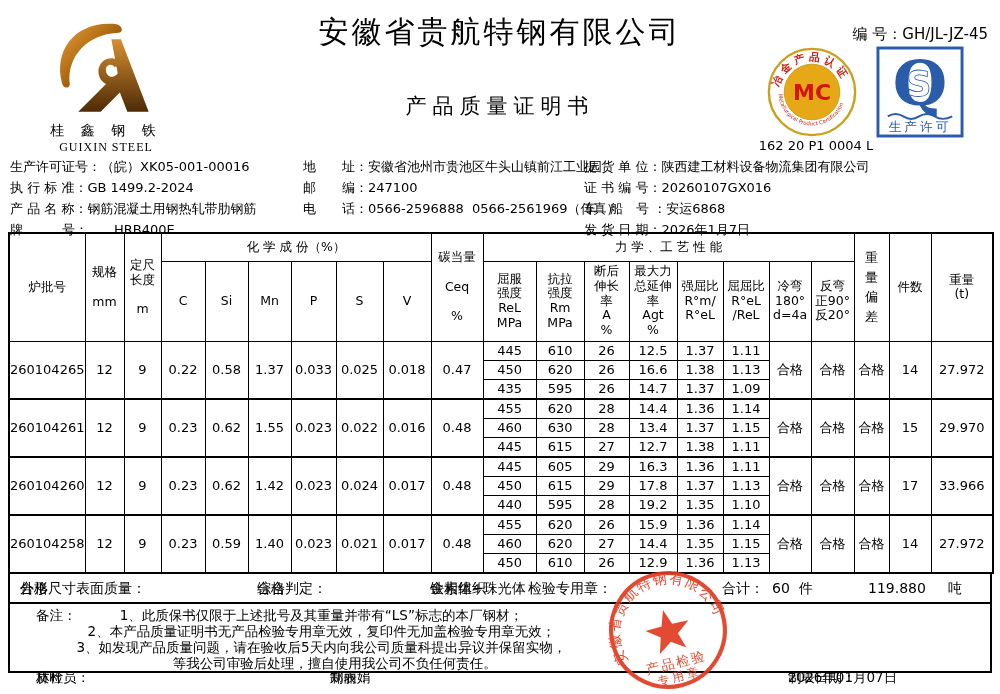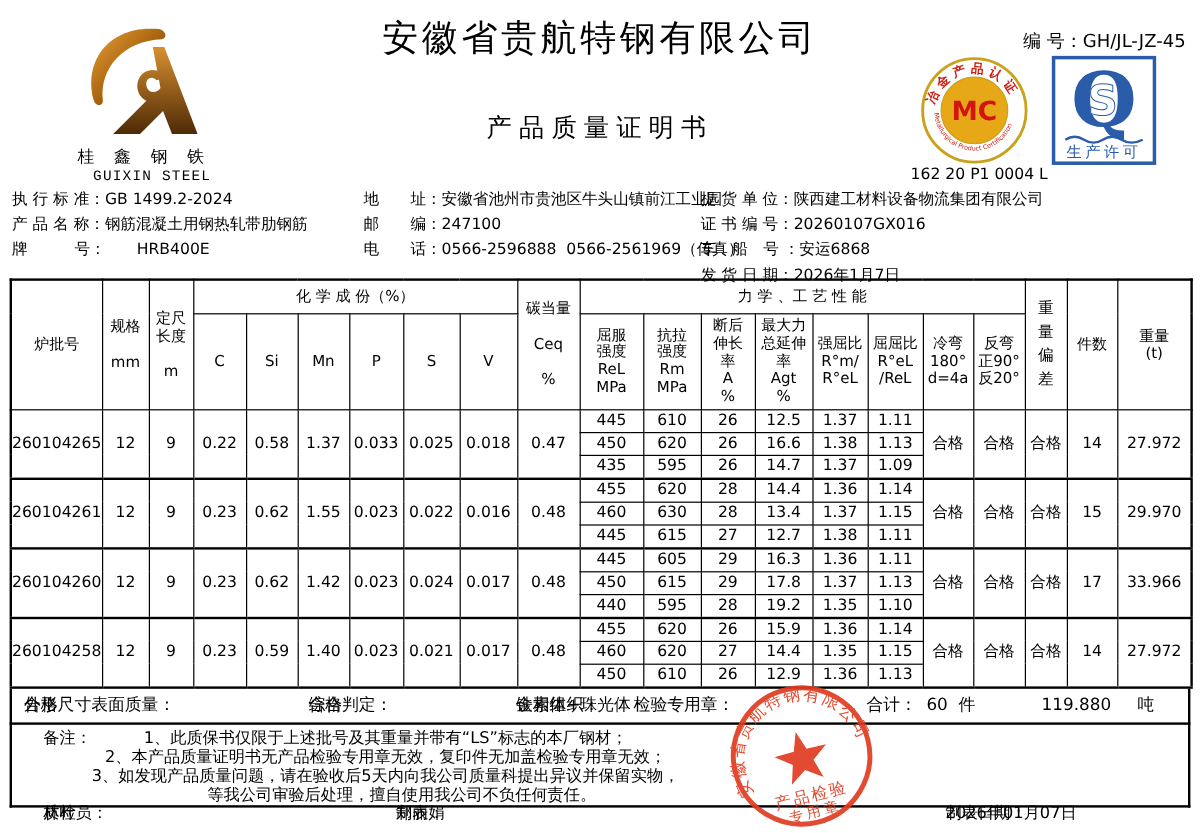--- a/index.html
+++ b/index.html
@@ -1,21 +1,21 @@
 <!DOCTYPE html>
 <html><head>
 <meta charset="utf-8">
 <style>
   html,body{margin:0;padding:0;background:#fff;}
   .page{position:relative;width:1000px;height:694px;background:#fff;color:#000;
         font-family:"DejaVu Sans",sans-serif;overflow:hidden;}
   
-  .logo-wrap{position:absolute;left:36px;top:20px;width:140px;text-align:right;}
+  .logo-wrap{position:absolute;left:36px;top:20px;width:140px;text-align:center;}
   .logo-cn{font-size:14px;letter-spacing:6px;margin-top:2px;white-space:pre;}
-  .logo-en{font-size:12px;font-family:Liberation Mono, monospace;letter-spacing:1px;}
+  .logo-en{font-size:12px;font-family:Liberation Serif, serif;letter-spacing:1px;}
   .company-title{position:absolute;left:0;top:12px;width:100%;text-align:center;
         font-family:"DejaVu Serif","Liberation Serif",serif;font-size:30px;letter-spacing:3px;}
   .doc-title{position:absolute;left:0;top:92px;width:100%;text-align:center;
         font-family:"DejaVu Serif","Liberation Serif",serif;font-size:21px;letter-spacing:6px;}
   .cert-no{position:absolute;top:25px;right:12px;font-size:15px;white-space:pre;}
   .mc-badge{position:absolute;left:766px;top:46px;}
   .mc-serial{position:absolute;left:748px;top:138px;width:136px;text-align:center;font-size:13px;white-space:pre;}
   .qs-badge{position:absolute;left:876px;top:46px;}
   
   .info-col{position:absolute;font-size:13px;line-height:21px;}
@@ -105,20 +105,21 @@
     <svg width="88" height="92" viewBox="0 0 90 94">
       <rect x="2" y="2" width="86" height="90" fill="#fff" stroke="#2a5caa" stroke-width="3"></rect>
       <text x="45" y="60" text-anchor="middle" font-size="64" font-weight="bold" font-family="DejaVu Serif,serif" fill="#2a5caa">Q</text>
       <text x="44" y="51" text-anchor="middle" font-size="36" font-weight="bold" fill="#fff" stroke="#2a5caa" stroke-width="0.8">S</text>
       <path d="M 12 72 Q 20 67 28 72 T 44 72 T 60 72 T 78 72" fill="none" stroke="#2a5caa" stroke-width="2"></path>
       <text x="45" y="87" text-anchor="middle" font-size="13" fill="#2a5caa" letter-spacing="3">生产许可</text>
     </svg>
   </div>
 
   <div class="info-col ic1">
+    <div><span class="lbl">生产许可证号：</span><span class="val">（皖）XK05-001-00016</span></div>
     <div><span class="lbl">执 行 标 准：</span><span class="val">GB 1499.2-2024</span></div>
     <div><span class="lbl">产 品 名 称：</span><span class="val">钢筋混凝土用钢热轧带肋钢筋</span></div>
     <div><span class="lbl">牌　　　号：</span><span class="val">　　HRB400E</span></div>
   </div>
   <div class="info-col ic2">
     <div><span class="lbl">地　　址：</span><span class="val">安徽省池州市贵池区牛头山镇前江工业园</span></div>
     <div><span class="lbl">邮　　编：</span><span class="val">247100</span></div>
     <div><span class="lbl">电　　话：</span><span class="val">0566-2596888  0566-2561969（传真）</span></div>
   </div>
   <div class="info-col ic3">

